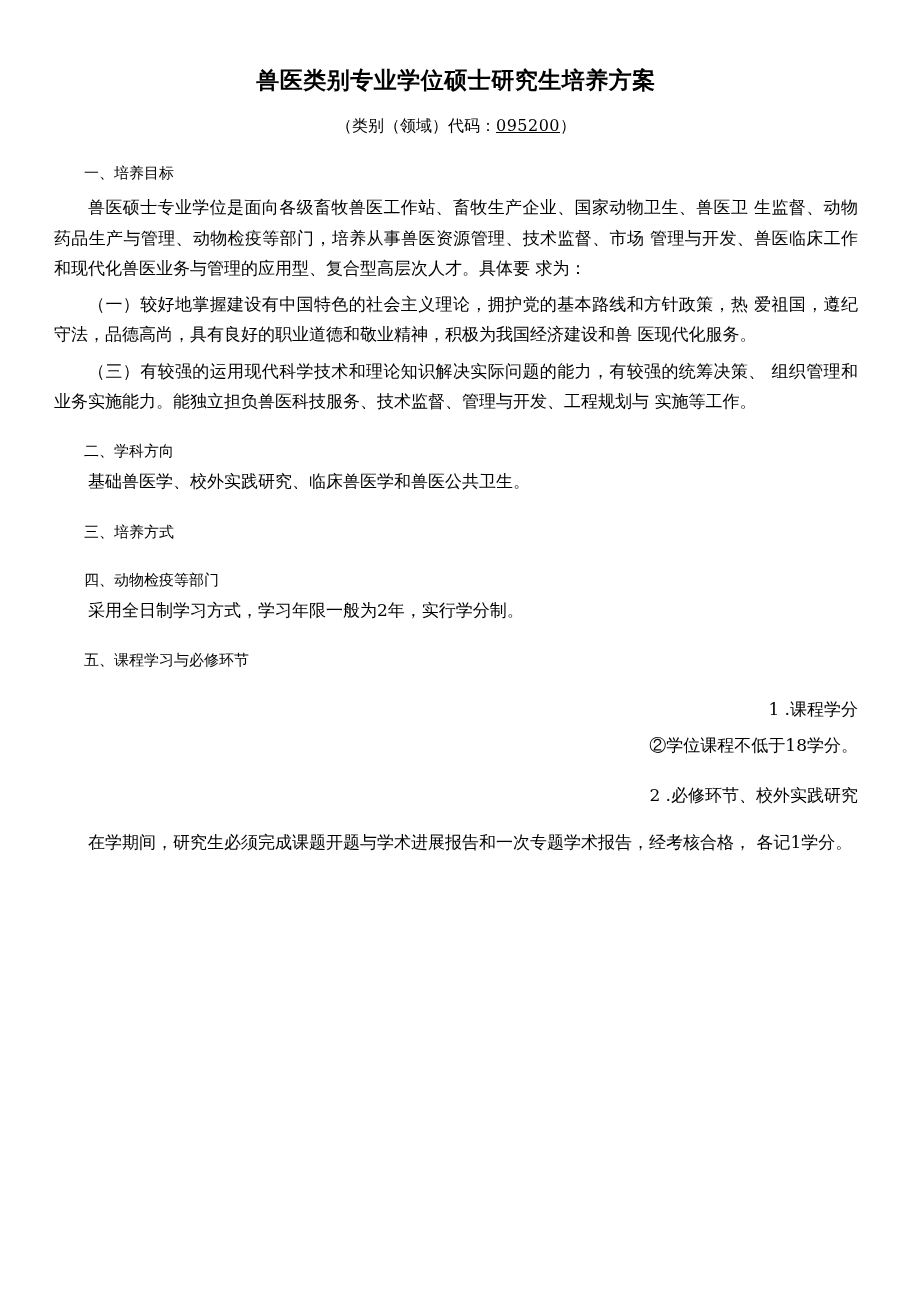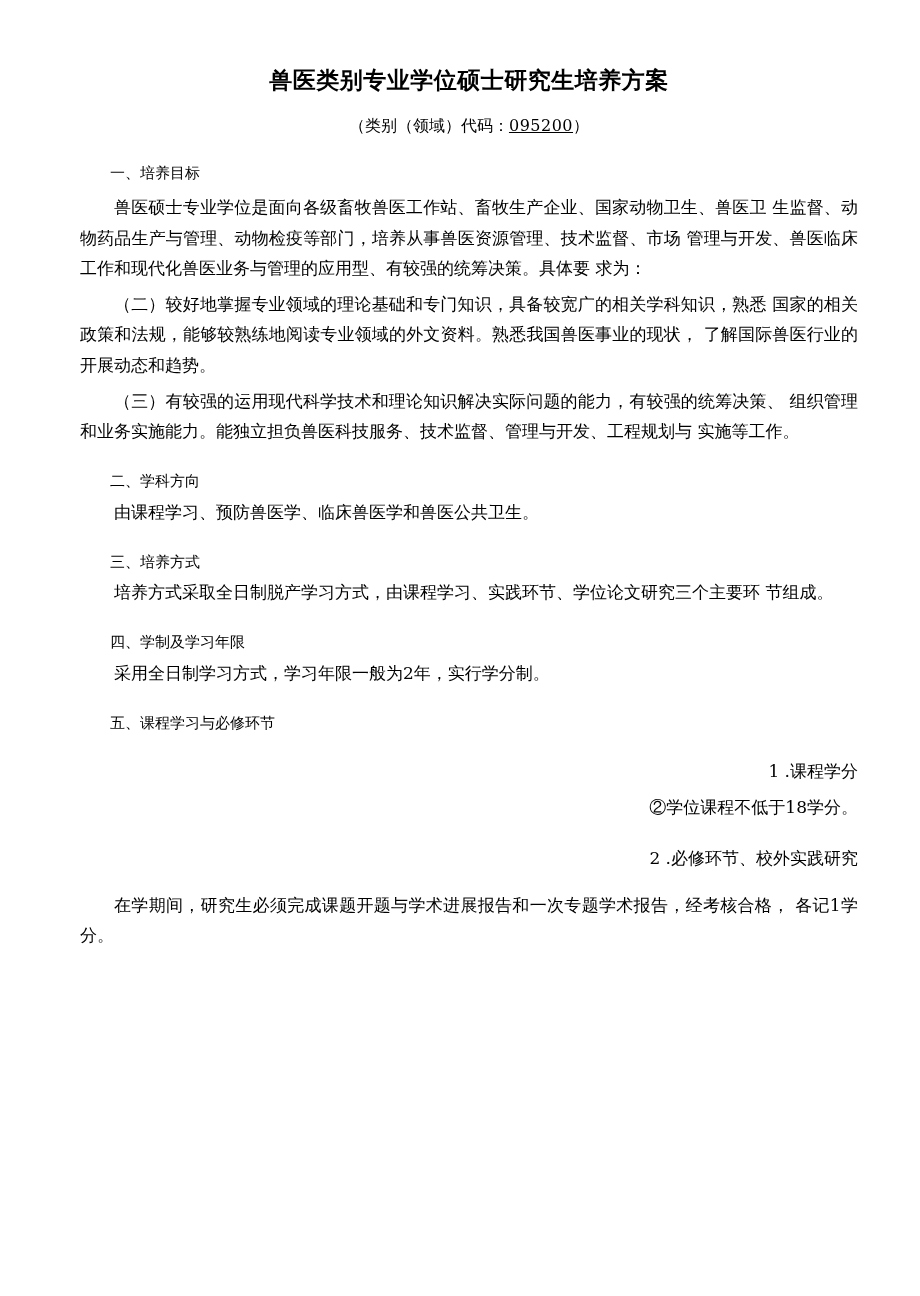--- a/index.html
+++ b/index.html
@@ -10,21 +10,21 @@
   body {
     width: 920px;
     min-height: 1296px;
     font-family: "DejaVu Serif", "Liberation Serif", serif;
     color: #000000;
   }
   .page {
     width: 920px;
     min-height: 1296px;
     box-sizing: border-box;
-    padding: 48px 62px 40px 80px;
+    padding: 48px 62px 40px 54px;
     position: relative;
   }
   .doc-title {
     text-align: center;
     font-family: "DejaVu Sans", "Liberation Sans", sans-serif;
     font-weight: bold;
     font-size: 23px;
     letter-spacing: 0.5px;
     margin: 16px 0 0 0;
     line-height: 1.4;
@@ -71,31 +71,30 @@
 
 <div class="page">
 
   <h1 class="doc-title">兽医类别专业学位硕士研究生培养方案</h1>
 
   <div class="doc-subtitle">
     <span>（类别（领域）代码：</span><span class="code">095200</span><span>）</span>
   </div>
 
   <div class="section-head">一、培养目标</div>
-  <p class="para">兽医硕士专业学位是面向各级畜牧兽医工作站、畜牧生产企业、国家动物卫生、兽医卫 生监督、动物药品生产与管理、动物检疫等部门，培养从事兽医资源管理、技术监督、市场 管理与开发、兽医临床工作和现代化兽医业务与管理的应用型、有较强的统筹决策。具体要 求为：</p>
-  <p class="para">（二）较好地掌握专业领域的理论基础和专门知识，具备较宽广的相关学科知识，熟悉 国家的相关政策和法规，能够较熟练地阅读专业领域的外文资料。熟悉我国兽医事业的现状， 了解国际兽医行业的开展动态和趋势。</p>
+  <p class="para">兽医硕士专业学位是面向各级畜牧兽医工作站、畜牧生产企业、国家动物卫生、兽医卫 生监督、动物药品生产与管理、动物检疫等部门，培养从事兽医资源管理、技术监督、市场 管理与开发、兽医临床工作和现代化兽医业务与管理的应用型、复合型高层次人才。具体要 求为：</p>
+  <p class="para">（一）较好地掌握建设有中国特色的社会主义理论，拥护党的基本路线和方针政策，热 爱祖国，遵纪守法，品德高尚，具有良好的职业道德和敬业精神，积极为我国经济建设和兽 医现代化服务。</p>
   <p class="para">（三）有较强的运用现代科学技术和理论知识解决实际问题的能力，有较强的统筹决策、 组织管理和业务实施能力。能独立担负兽医科技服务、技术监督、管理与开发、工程规划与 实施等工作。</p>
 
   <div class="section-head">二、学科方向</div>
-  <p class="para tight">由课程学习、预防兽医学、临床兽医学和兽医公共卫生。</p>
+  <p class="para tight">基础兽医学、校外实践研究、临床兽医学和兽医公共卫生。</p>
 
   <div class="section-head">三、培养方式</div>
-  <p class="para tight">培养方式采取全日制脱产学习方式，由课程学习、实践环节、学位论文研究三个主要环 节组成。</p>
 
-  <div class="section-head">四、学制及学习年限</div>
+  <div class="section-head">四、动物检疫等部门</div>
   <p class="para tight">采用全日制学习方式，学习年限一般为2年，实行学分制。</p>
 
   <div class="section-head">五、课程学习与必修环节</div>
   <p class="para spaced nojustify">1 .课程学分</p>
   <p class="para nojustify">②学位课程不低于18学分。</p>
   <p class="para spaced nojustify">2 .必修环节、校外实践研究</p>
   <p class="para spaced-lg">在学期间，研究生必须完成课题开题与学术进展报告和一次专题学术报告，经考核合格， 各记1学分。</p>
 
 </div>
 

